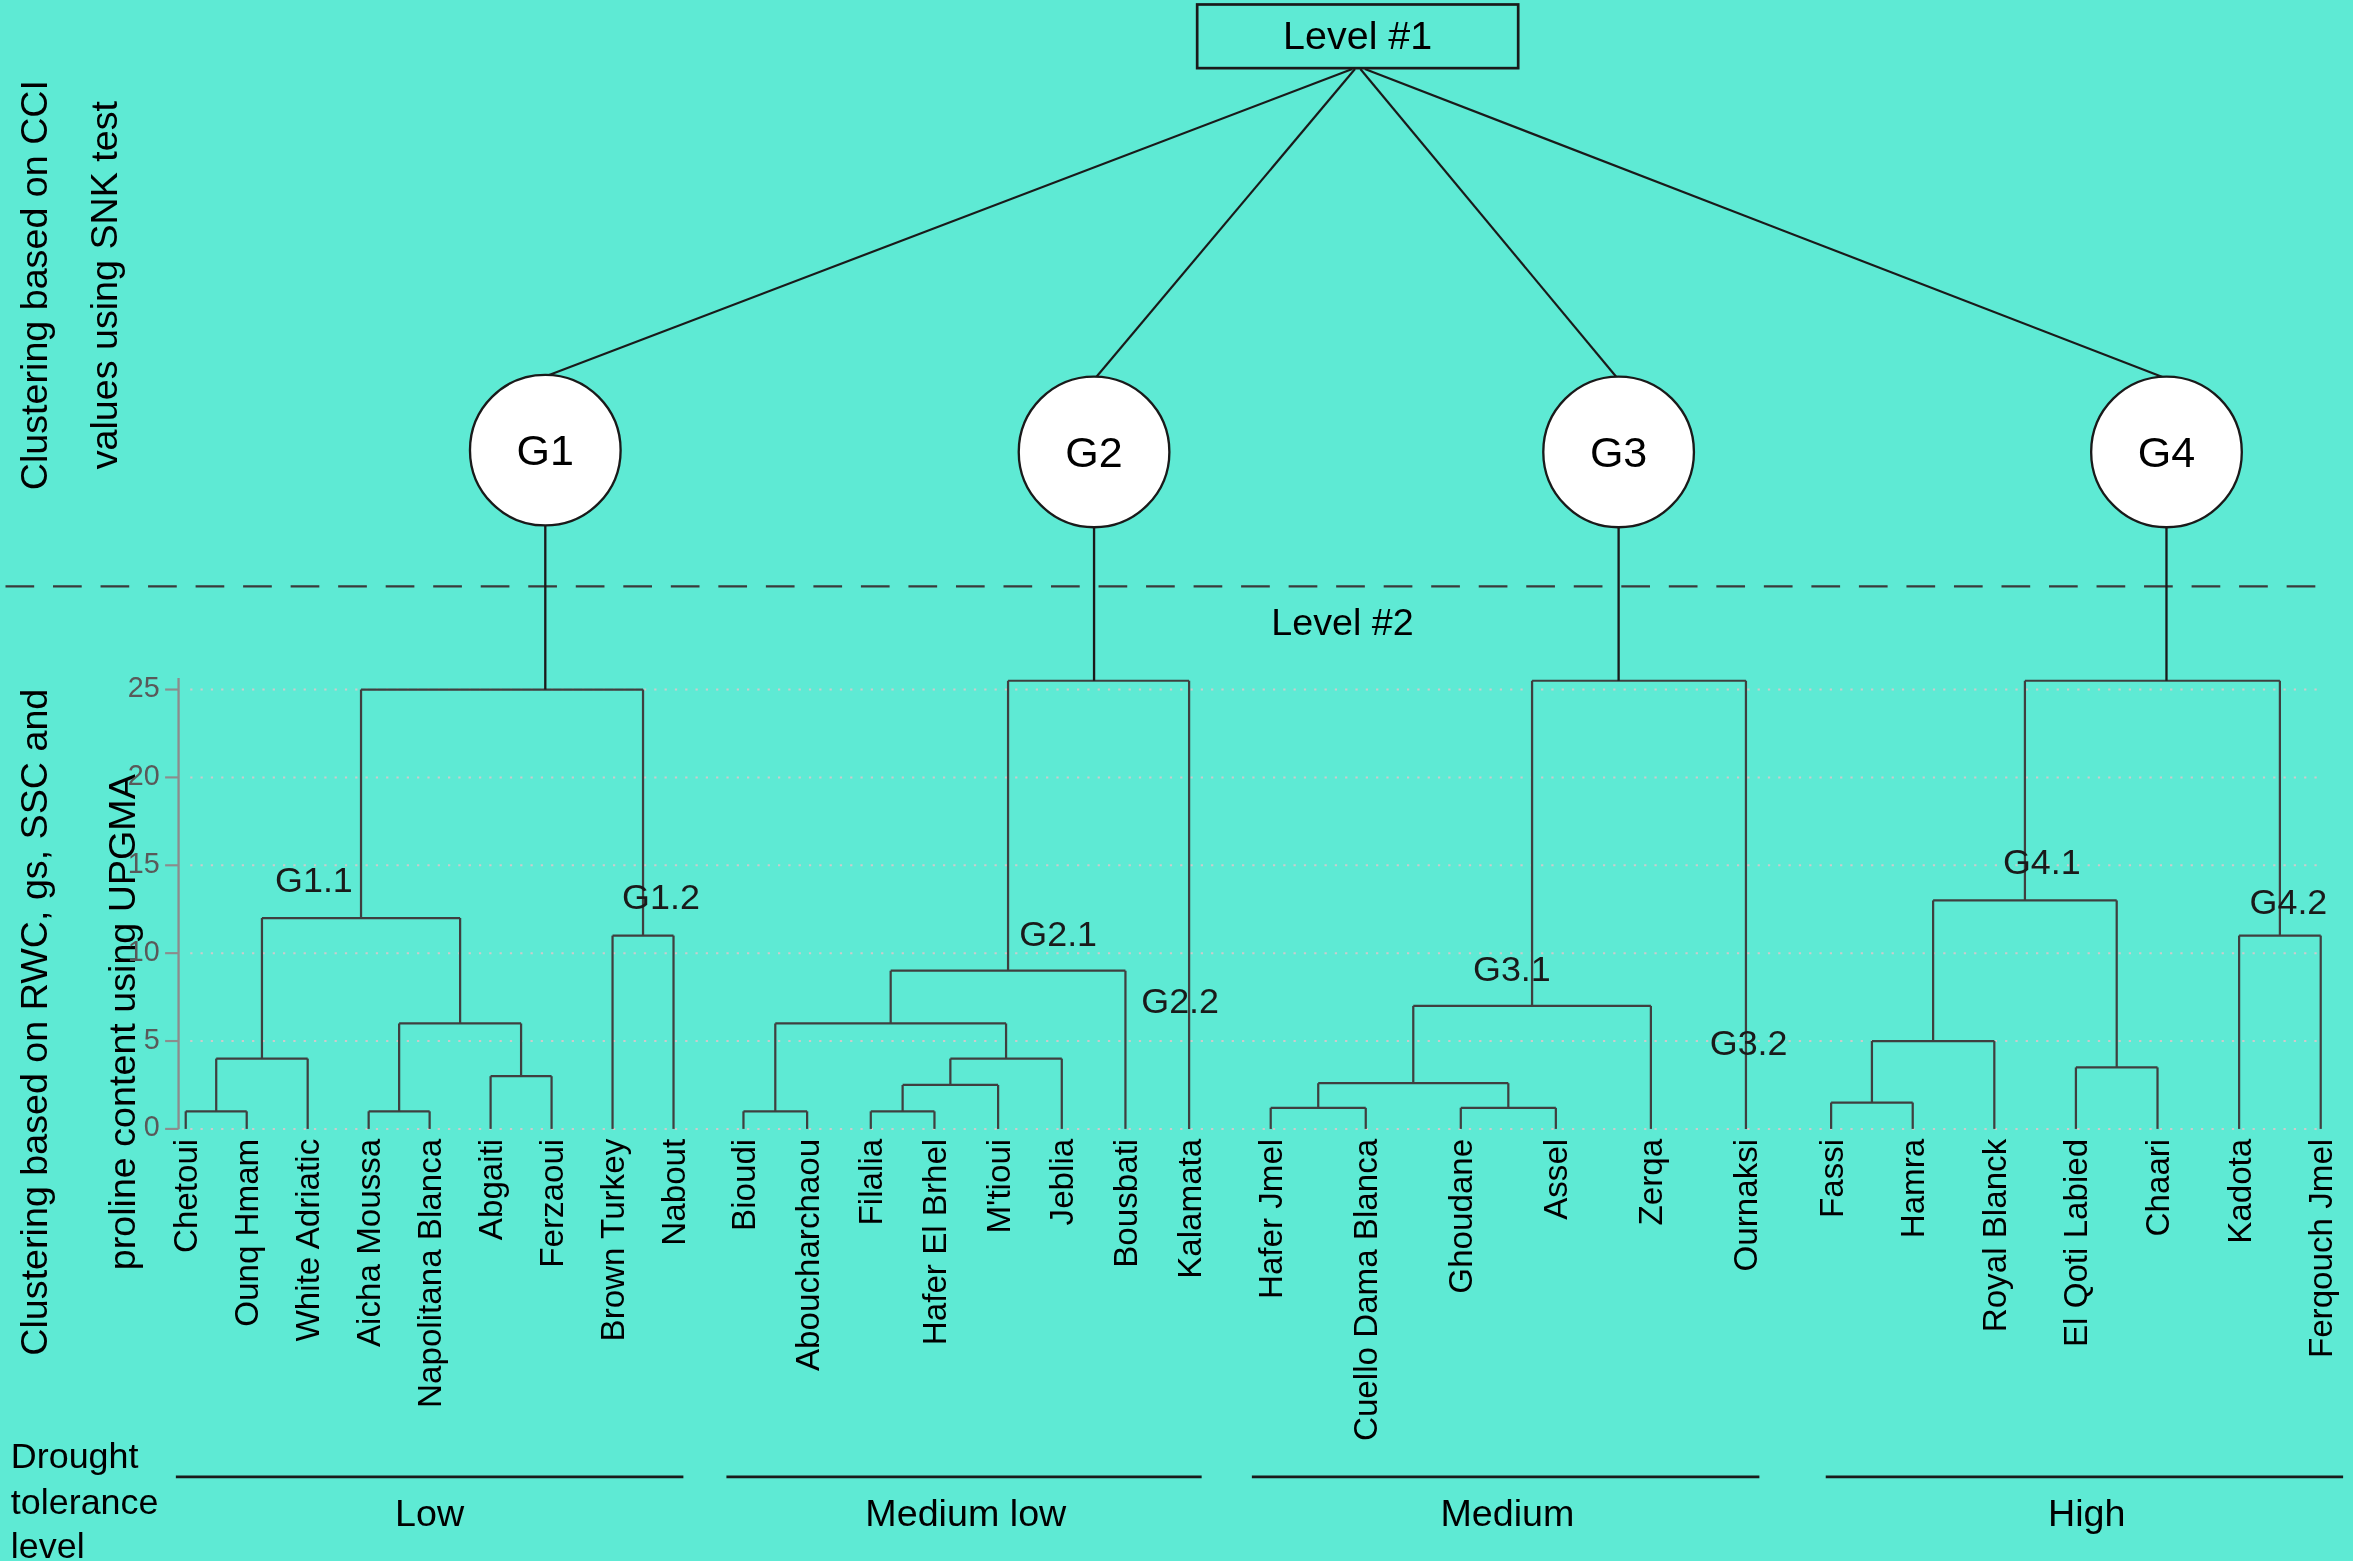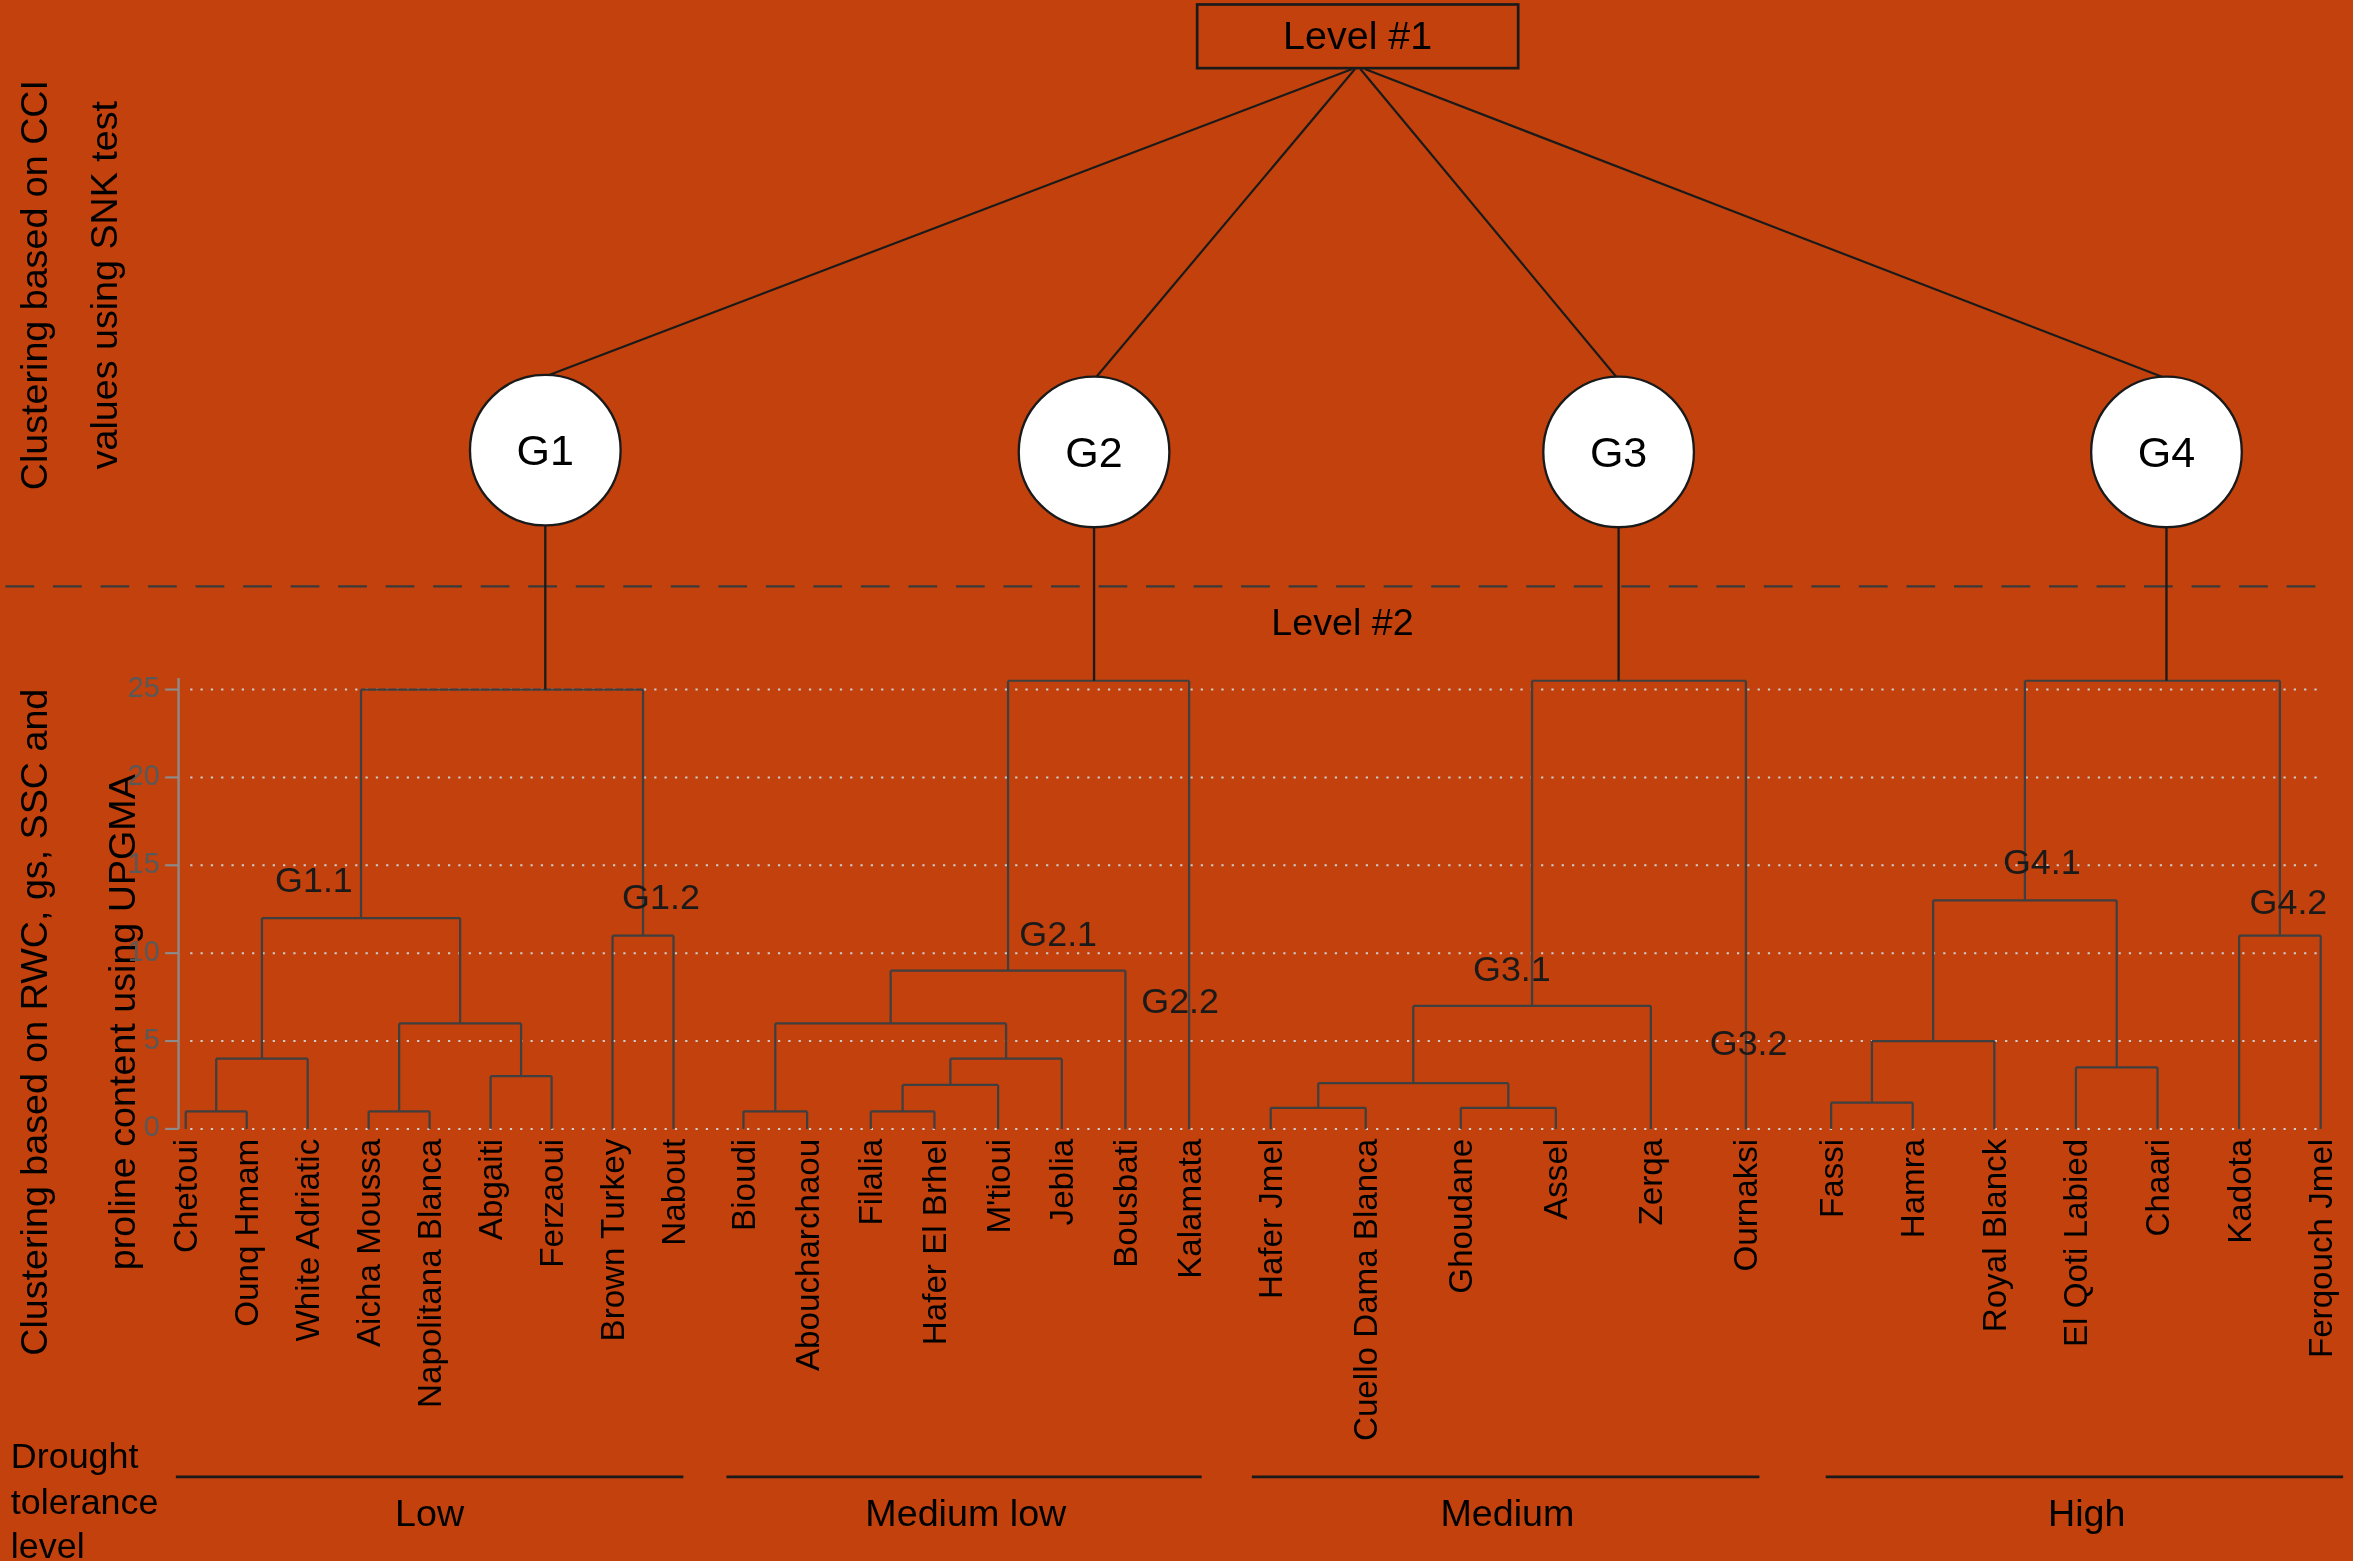--- a/index.html
+++ b/index.html
@@ -1,16 +1,16 @@
 <!DOCTYPE html>
 <html style="font-size:14.3px"><head>
 <meta charset="utf-8">
 <style>
   html,body{margin:0;padding:0;background:#ffffff;}
-  .page{width:2354px;height:1562px;position:relative;background:#c2410c;overflow:hidden;}
+  .page{width:2354px;height:1562px;position:relative;background:#5eead4;overflow:hidden;}
   svg{display:block;}
   text{font-family:"Liberation Sans","DejaVu Sans",sans-serif;fill:#000;}
   .box-label{font-size:44px;}
   .lvl2-label{font-size:42px;}
   .circle-label{font-size:48px;}
   .rot-label{font-size:42px;}
   .tick-label{font-size:32px;fill:#595959;}
   .leaf-label{font-size:37px;}
   .ann-label{font-size:40px;fill:#1a1a1a;}
   .cat-label{font-size:42px;}

